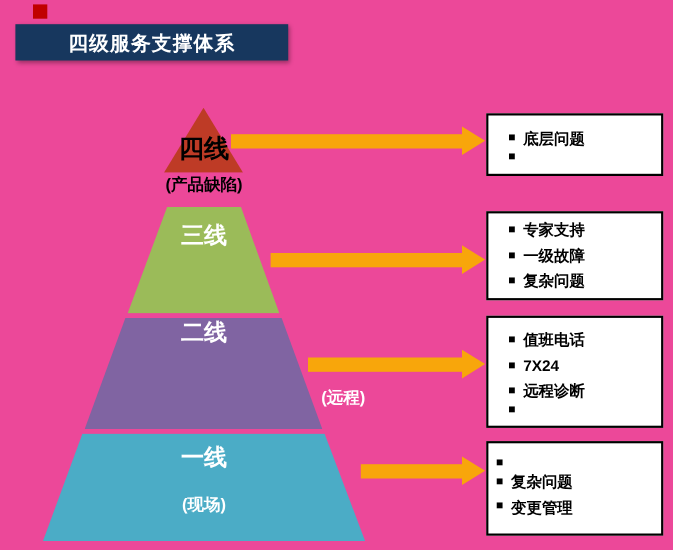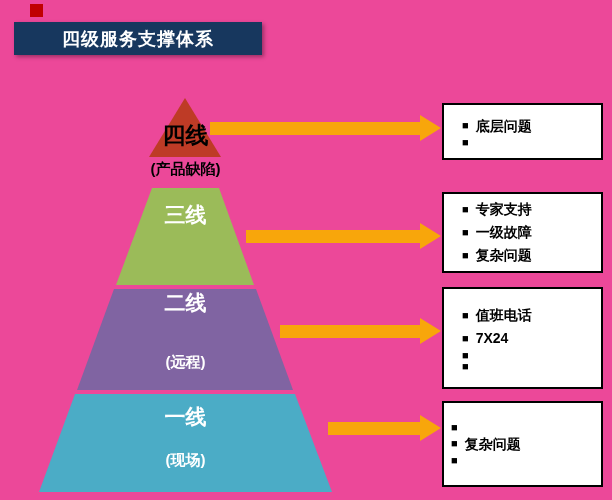--- a/index.html
+++ b/index.html
@@ -26,21 +26,21 @@
   .lv3{top:90px;height:97px;background:#9BBB59;clip-path:polygon(113px 0px,180px 0px,215px 97px,77px 97px);}
   .lv2{top:191px;height:101px;background:#8064A2;clip-path:polygon(75px 0px,217px 0px,254px 101px,38px 101px);}
   .lv1{top:296px;height:98px;background:#4BACC6;clip-path:polygon(36px 0px,256px 0px,293px 98px,0px 98px);}
 
   .lbl{position:absolute;width:100%;text-align:center;font-weight:bold;line-height:1;}
   .l4{top:26px;font-size:23px;color:#000000;}
   .s4{top:63px;font-size:15px;color:#000000;}
   .l3{top:106px;font-size:21px;color:#ffffff;}
   .s3{top:152px;font-size:15px;color:#ffffff;}
   .l2{top:194px;font-size:21px;color:#ffffff;}
-  .s2{top:256px;font-size:15px;color:#ffffff;}
+  .s2{top:256px;font-size:15px;color:#ffffff;text-align:right;}
   .l1{top:308px;font-size:21px;color:#ffffff;}
   .s1{top:354px;font-size:15px;color:#ffffff;}
 
   
   .arrow{position:absolute;}
   .arrow-body{position:absolute;left:0;top:7px;height:13px;background:#F8A60B;}
   .arrow-head{
     position:absolute;top:0;width:0;height:0;
     border-top:13px solid transparent;border-bottom:13px solid transparent;
     border-left:21px solid #F8A60B;
@@ -137,32 +137,34 @@
     <div class="box-item">
       <span class="bullet">■</span>
       <span>值班电话</span>
     </div>
     <div class="box-item">
       <span class="bullet">■</span>
       <span>7X24</span>
     </div>
     <div class="box-item">
       <span class="bullet">■</span>
+      <span>远程诊断</span>
     </div>
     <div class="box-item">
       <span class="bullet">■</span>
     </div>
   </div>
 
   <div class="info-box b4">
     <div class="box-item">
       <span class="bullet">■</span>
     </div>
     <div class="box-item">
       <span class="bullet">■</span>
       <span>复杂问题</span>
     </div>
     <div class="box-item">
       <span class="bullet">■</span>
+      <span>变更管理</span>
     </div>
   </div>
 
 </div>
 
 </body></html>

